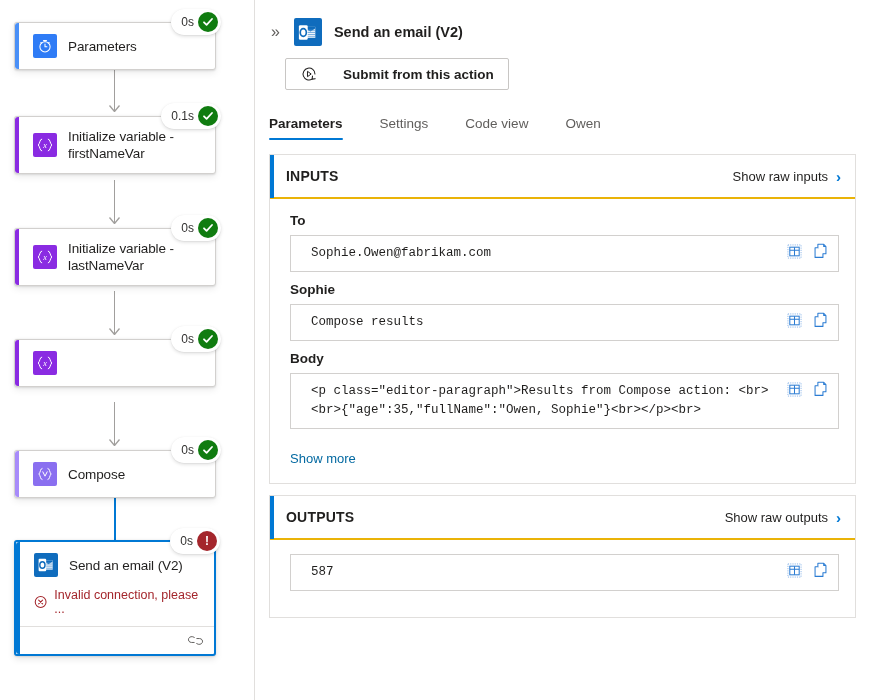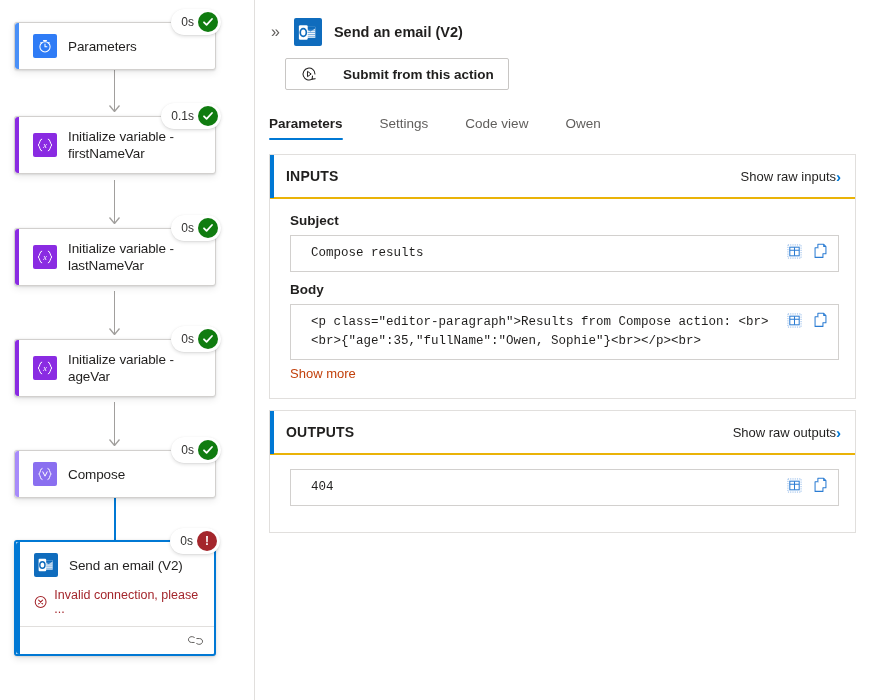--- a/index.html
+++ b/index.html
@@ -233,20 +233,21 @@
   }
   .section-title {
     font-size: 14px;
     font-weight: 600;
     color: #201f1e;
     letter-spacing: 0.2px;
   }
   .show-raw {
     display: flex;
     align-items: center;
+    gap: 8px;
     font-size: 13px;
     color: #201f1e;
     cursor: pointer;
   }
   .chev-right { color: #0078d4; font-size: 15px; font-weight: bold; line-height: 1; }
   .section-body { padding: 14px 16px 16px 20px; }
   .field { margin-bottom: 10px; }
   .field-label {
     font-size: 13.5px;
     font-weight: 600;
@@ -274,23 +275,23 @@
     position: absolute;
     right: 10px;
     top: 7px;
     display: flex;
     align-items: center;
     gap: 11px;
   }
   .icon-btn { cursor: pointer; display: flex; line-height: 0; }
   .show-more {
     font-size: 13px;
-    color: #c2410c;
+    color: #0369a1;
     cursor: pointer;
-    margin-top: 2px;
+    margin-top: 18px;
     display: inline-block;
   }
 </style>
 </head>
 <body>
 
 <div class="app">
 
   <div class="canvas">
 
@@ -395,21 +396,20 @@
         </span>
       </div>
       <div class="node-main">
         <div class="node-icon" style="background:#8a2be2;">
           <svg width="20" height="16" viewBox="0 0 22 16">
             <path d="M7.4 1.5 C5.2 1.5 5.6 6 3.6 8 C5.6 10 5.2 14.5 7.4 14.5" stroke="#fff" stroke-width="1.1" fill="none" stroke-linecap="round"></path>
             <path d="M14.6 1.5 C16.8 1.5 16.4 6 18.4 8 C16.4 10 16.8 14.5 14.6 14.5" stroke="#fff" stroke-width="1.1" fill="none" stroke-linecap="round"></path>
             <text x="11" y="11.6" font-family="Liberation Serif, serif" font-style="italic" font-size="9" fill="#fff" text-anchor="middle">x</text>
           </svg>
         </div>
-        <div class="node-title">Initialize variable - ageVar</div>
       </div>
     </div>
 
     <div class="node" style="top:450px;">
       <div class="accent" style="background:#a78bfa;"></div>
       <div class="status-pill">
         <span>0s</span>
         <span class="status-badge ok">
           <svg width="12" height="12" viewBox="0 0 12 12">
               <path d="M2 6.3 L4.6 8.9 L10 3" stroke="#fff" stroke-width="1.8" fill="none" stroke-linecap="round" stroke-linejoin="round"></path>
@@ -500,23 +500,45 @@
       <div class="section-card">
         <div class="section-head">
           <span class="section-title">INPUTS</span>
           <span class="show-raw">
             <span>Show raw inputs</span>
             <span class="chev-right">›</span>
           </span>
         </div>
         <div class="section-body">
 
-
           <div class="field">
-            <div class="field-label">Subject</div>
+            <div class="field-label">To</div>
+            <div class="field-box">
+              <div class="field-value">Sophie.Owen@fabrikam.com</div>
+              <div class="field-actions">
+                <span class="icon-btn">
+                  <svg width="15" height="15" viewBox="0 0 16 16">
+                    <rect x="1" y="1" width="14" height="14" fill="none" stroke="#8ab4e8" stroke-width="1" stroke-dasharray="1.2 1.2"></rect>
+                    <rect x="3" y="3.4" width="10" height="9.2" fill="none" stroke="#2b7cd3" stroke-width="1.1"></rect>
+                    <path d="M3 6.6 L13 6.6 M8 3.4 L8 12.6" stroke="#2b7cd3" stroke-width="1.1"></path>
+                  </svg>
+                </span>
+                <span class="icon-btn">
+                  <svg width="15" height="16" viewBox="0 0 16 17">
+                    <path d="M5.2 1.4 L11.4 1.4 L13.8 3.8 L13.8 11.4 L5.2 11.4 Z" fill="none" stroke="#2b7cd3" stroke-width="1.1" stroke-linejoin="round"></path>
+                    <path d="M11.4 1.4 L11.4 3.8 L13.8 3.8" fill="none" stroke="#2b7cd3" stroke-width="1.1" stroke-linejoin="round"></path>
+                    <path d="M10.6 11.4 L10.6 15.3 L2.2 15.3 L2.2 5.0 L5.2 5.0" fill="#fff" stroke="#2b7cd3" stroke-width="1.1" stroke-linejoin="round"></path>
+                  </svg>
+                </span>
+              </div>
+            </div>
+          </div>
+
+          <div class="field">
+            <div class="field-label">Sophie</div>
             <div class="field-box">
               <div class="field-value">Compose results</div>
               <div class="field-actions">
                 <span class="icon-btn">
                   <svg width="15" height="15" viewBox="0 0 16 16">
                     <rect x="1" y="1" width="14" height="14" fill="none" stroke="#8ab4e8" stroke-width="1" stroke-dasharray="1.2 1.2"></rect>
                     <rect x="3" y="3.4" width="10" height="9.2" fill="none" stroke="#2b7cd3" stroke-width="1.1"></rect>
                     <path d="M3 6.6 L13 6.6 M8 3.4 L8 12.6" stroke="#2b7cd3" stroke-width="1.1"></path>
                   </svg>
                 </span>
@@ -562,21 +584,21 @@
         <div class="section-head">
           <span class="section-title">OUTPUTS</span>
           <span class="show-raw">
             <span>Show raw outputs</span>
             <span class="chev-right">›</span>
           </span>
         </div>
         <div class="section-body">
           <div class="field">
             <div class="field-box">
-              <div class="field-value">404</div>
+              <div class="field-value">587</div>
               <div class="field-actions">
                 <span class="icon-btn">
                   <svg width="15" height="15" viewBox="0 0 16 16">
                     <rect x="1" y="1" width="14" height="14" fill="none" stroke="#8ab4e8" stroke-width="1" stroke-dasharray="1.2 1.2"></rect>
                     <rect x="3" y="3.4" width="10" height="9.2" fill="none" stroke="#2b7cd3" stroke-width="1.1"></rect>
                     <path d="M3 6.6 L13 6.6 M8 3.4 L8 12.6" stroke="#2b7cd3" stroke-width="1.1"></path>
                   </svg>
                 </span>
                 <span class="icon-btn">
                   <svg width="15" height="16" viewBox="0 0 16 17">

